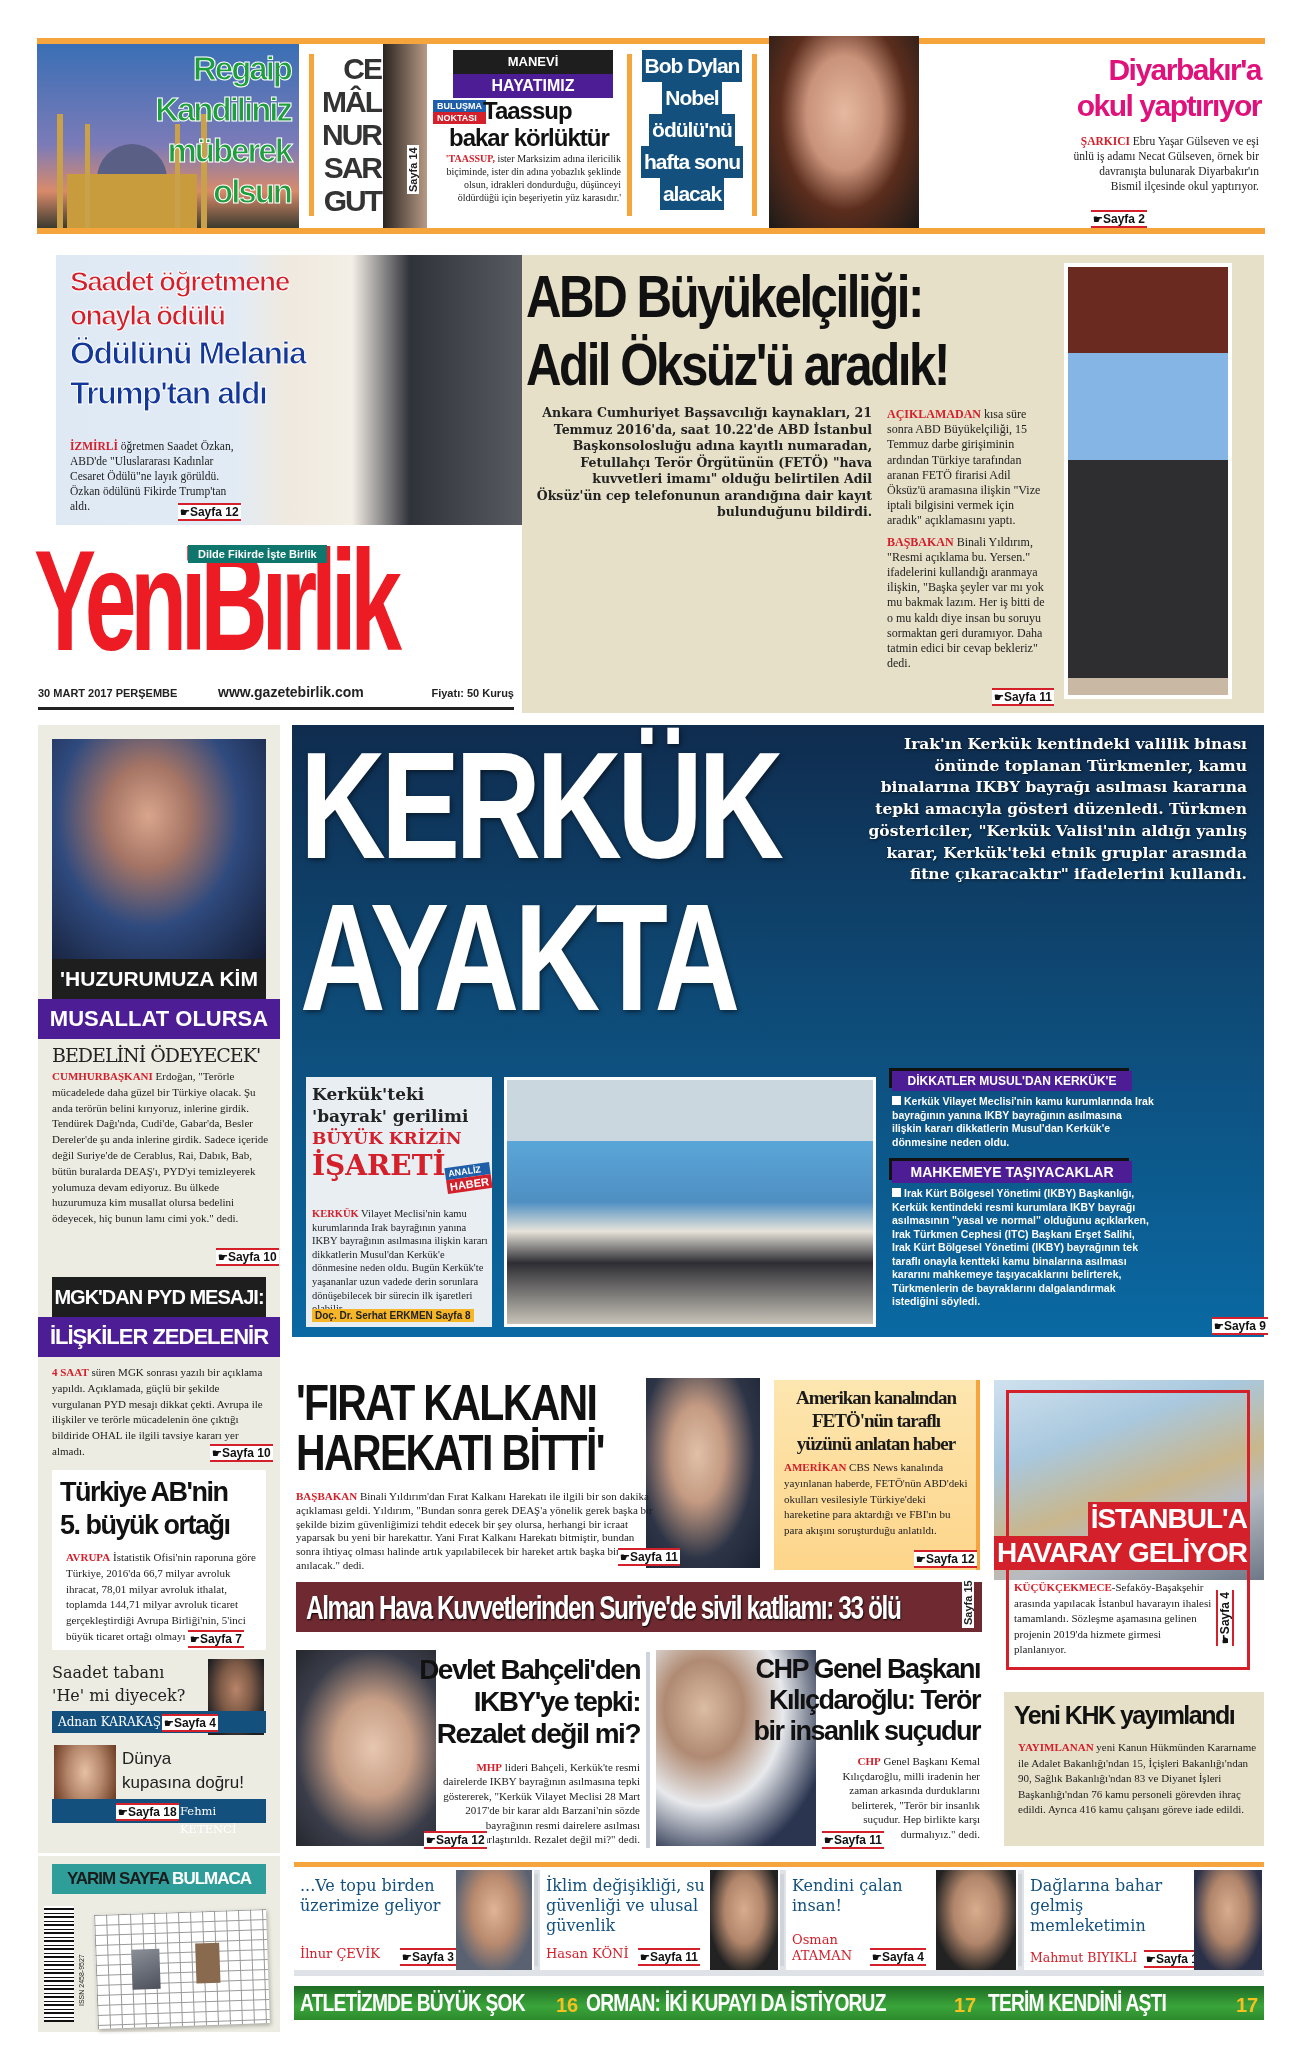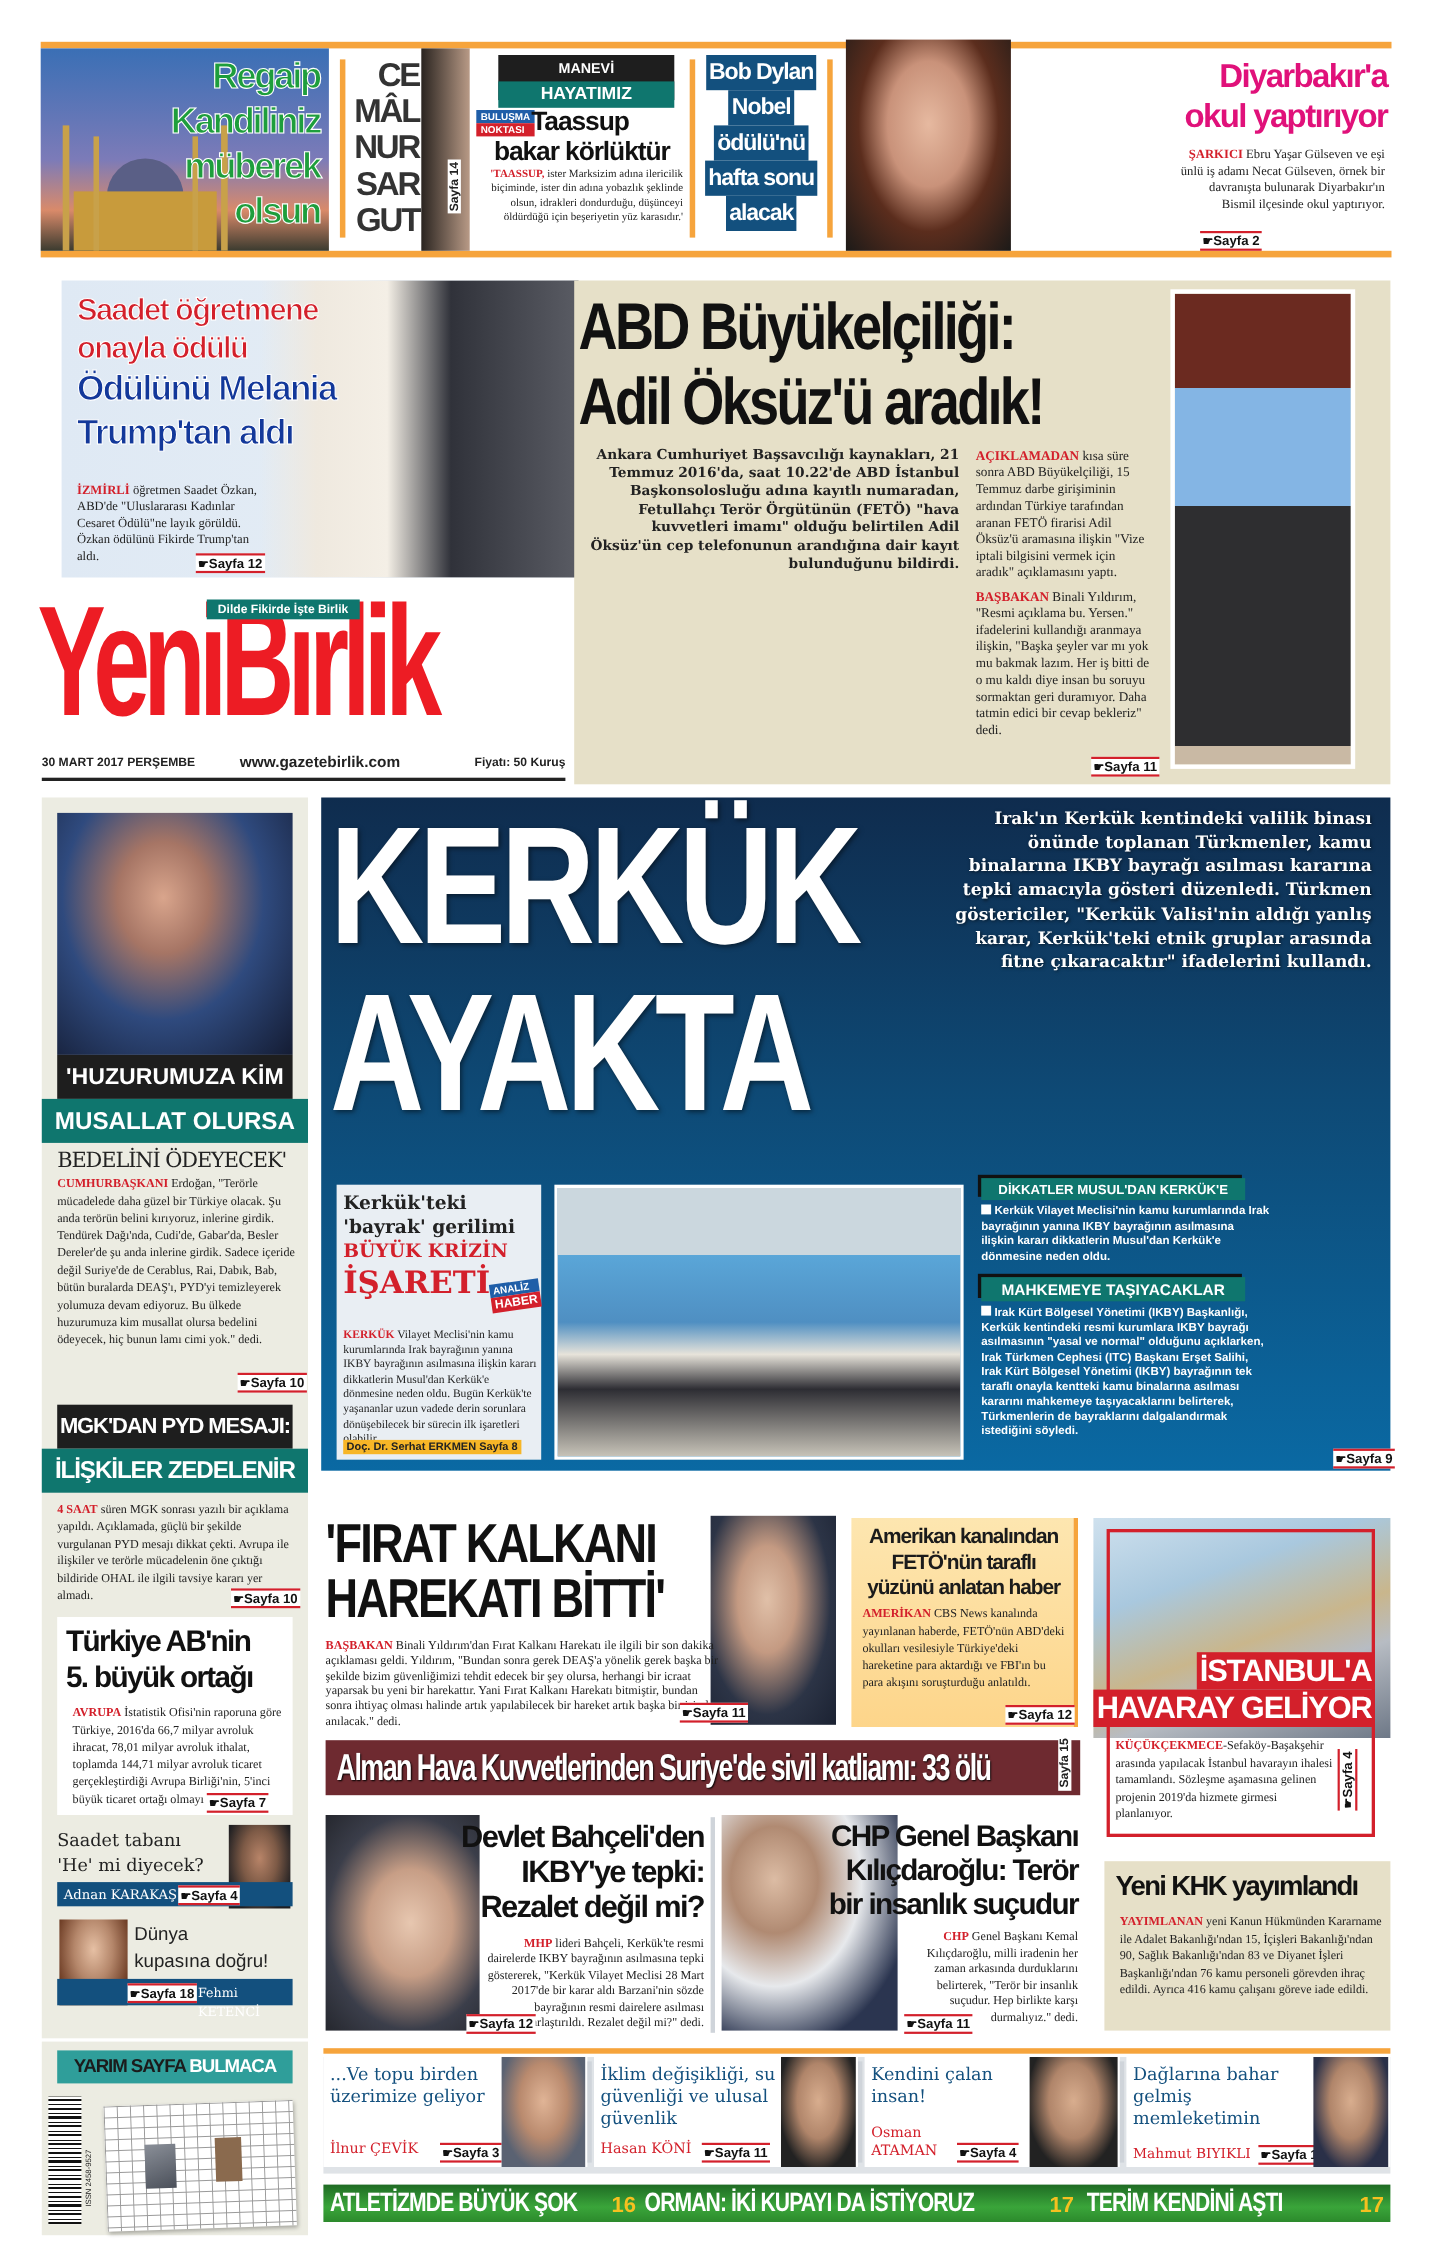--- a/index.html
+++ b/index.html
@@ -10,21 +10,21 @@
 .sayfa{display:inline-block;font-family:"Liberation Sans",sans-serif;font-weight:bold;font-size:12px;color:#111;border-top:2px solid #d3202b;border-bottom:2px solid #d3202b;padding:0 2px;background:#fff;white-space:nowrap}
 .sayfa::before{content:"\261B ";font-size:11px}
 .photo{background:linear-gradient(160deg,#8a8f98,#4b505a);overflow:hidden}
 .body-s{font-size:11.5px;line-height:15px}
 
 #topstrip{left:37px;top:38px;width:1228px;height:196px;border-top:6px solid #f6a43c;border-bottom:6px solid #f6a43c}
 
 #leftcol{left:38px;top:725px;width:242px;height:1128px;background:#ecece2}
 #kerkuk{left:292px;top:725px;width:972px;height:612px;background:linear-gradient(180deg,#0f2c4e 0%,#0e4a76 45%,#0a69a3 100%)}
 .blackbar{background:#1e1e1e;color:#fff;text-align:center}
-.redbar{background:#0f766e;color:#fff;text-align:center}
+.redbar{background:#4c1d95;color:#fff;text-align:center}
 .bottombar{background:#2f8a2f}
 </style>
 </head>
 <body>
 
 <div id="topstrip" class="abs">
 
   <div class="abs" style="left:0;top:0;width:262px;height:184px;background:linear-gradient(180deg,#3a6fb5 0%,#7c7bb8 55%,#d98a6a 80%,#3b3b2f 100%);overflow:hidden">
     <div class="abs" style="left:20px;top:70px;width:150px;height:114px">
       <div class="abs" style="left:40px;top:30px;width:70px;height:40px;border-radius:35px 35px 0 0;background:#5a5f86"></div>
@@ -237,21 +237,21 @@
     <div>'FIRAT KALKANI</div>
     <div>HAREKATI BİTTİ'</div>
   </div>
   <div class="abs" style="left:0;top:112px;width:360px;font-size:11px;line-height:13.8px">
     <span class="lead">BAŞBAKAN</span><span> Binali Yıldırım'dan Fırat Kalkanı Harekatı ile ilgili bir son dakika açıklaması geldi. Yıldırım, "Bundan sonra gerek DEAŞ'a yönelik gerek başka bir şekilde bizim güvenliğimizi tehdit edecek bir şey olursa, herhangi bir icraat yaparsak bu yeni bir harekattır. Yani Fırat Kalkanı Harekatı bitmiştir, bundan sonra ihtiyaç olması halinde artık yapılabilecek bir hareket artık başka bir isimle anılacak." dedi.</span>
   </div>
   <span class="abs sayfa" style="left:322px;top:170px">Sayfa 11</span>
 </div>
 
 <div class="abs" style="left:774px;top:1380px;width:206px;height:190px;background:linear-gradient(180deg,#fde6b0,#fdd58a);border-right:4px solid #f6a43c">
-  <div class="abs" style="left:4px;top:6px;width:196px;text-align:center;font-family:Liberation Sans, sans-serif;font-weight:bold;font-size:19px;line-height:23px;color:#1b1b1b;letter-spacing:-1px">
+  <div class="abs" style="left:4px;top:6px;width:196px;text-align:center;font-family:Liberation Serif, serif;font-weight:bold;font-size:19px;line-height:23px;color:#1b1b1b;letter-spacing:-1px">
     <div>Amerikan kanalından</div>
       <div>FETÖ'nün taraflı</div>
       <div>yüzünü anlatan haber</div>
   </div>
   <div class="abs" style="left:10px;top:80px;width:188px;font-size:11px;line-height:15.8px">
     <span class="lead">AMERİKAN</span><span> CBS News kanalında yayınlanan haberde, FETÖ'nün ABD'deki okulları vesilesiyle Türkiye'deki hareketine para aktardığı ve FBI'ın bu para akışını soruşturduğu anlatıldı.</span>
   </div>
   <span class="abs sayfa" style="left:140px;top:170px">Sayfa 12</span>
 </div>
 

